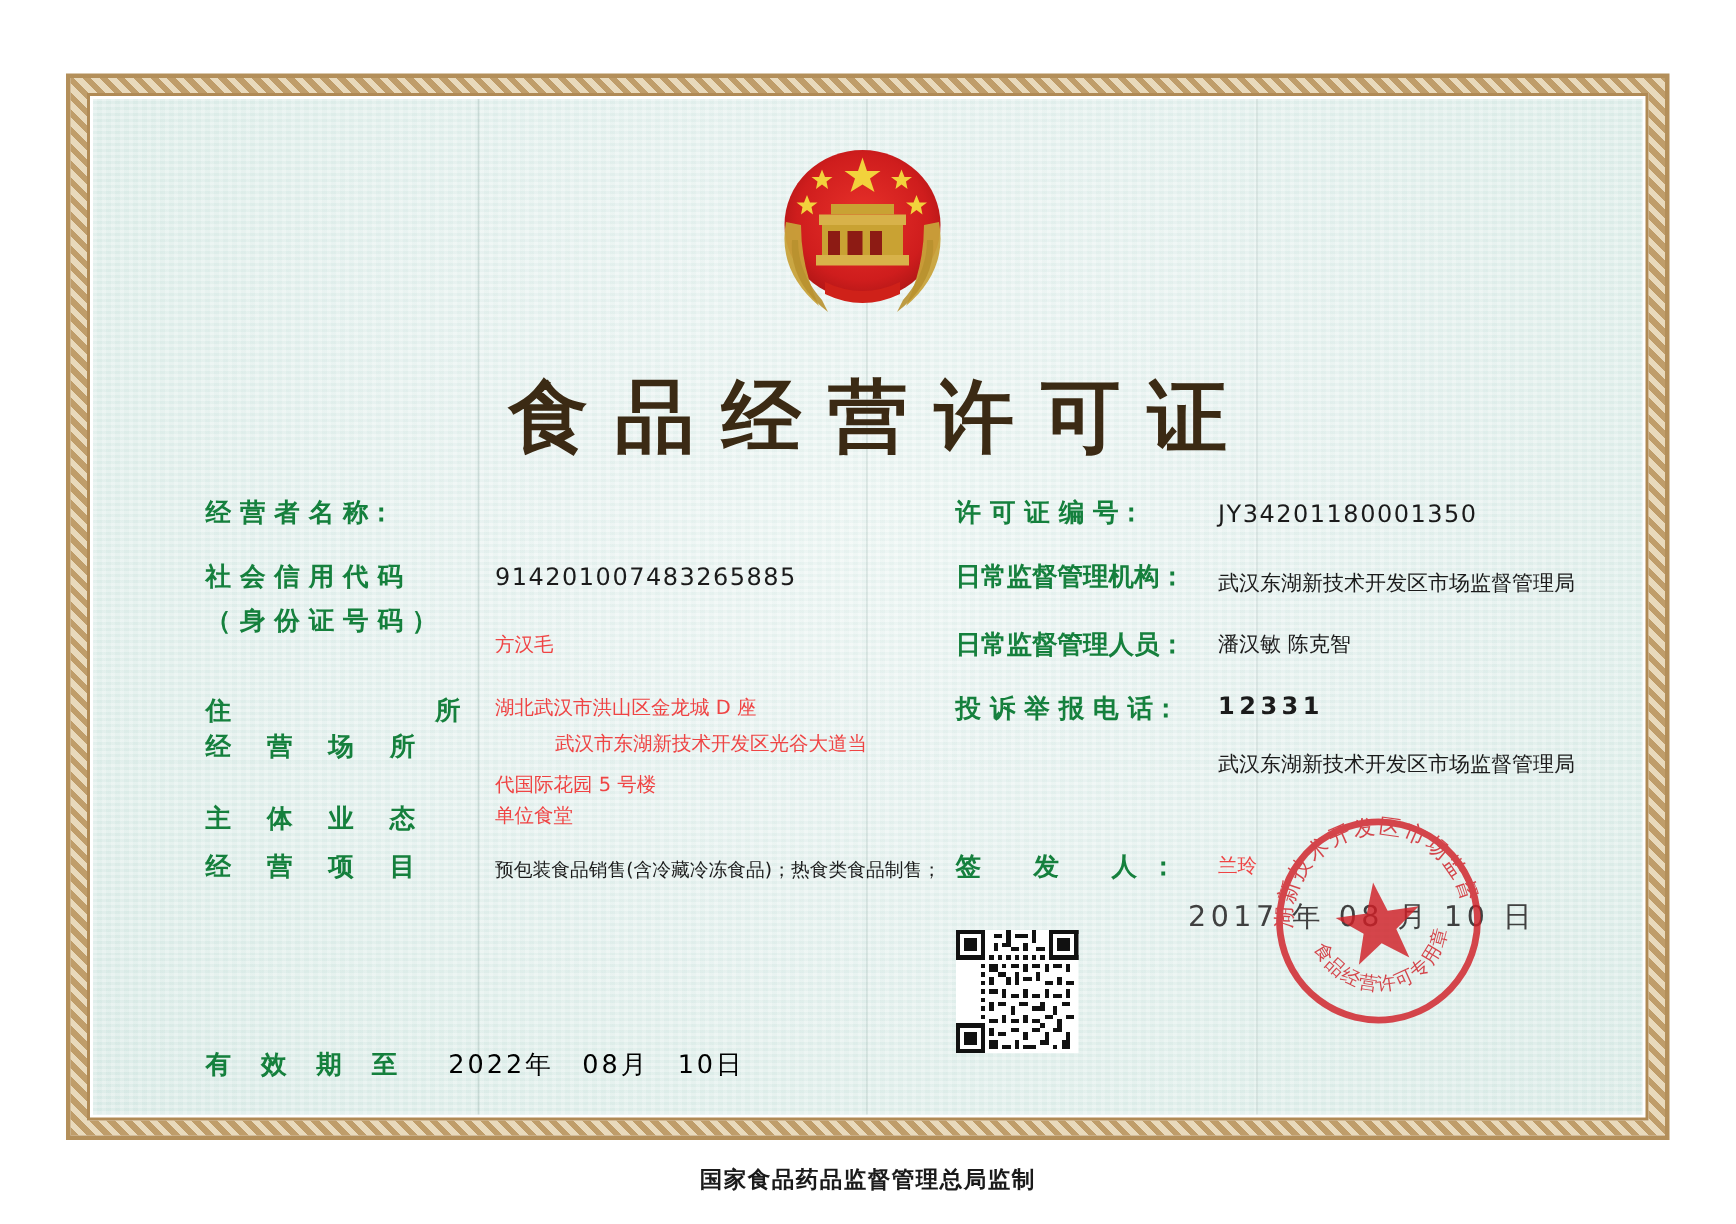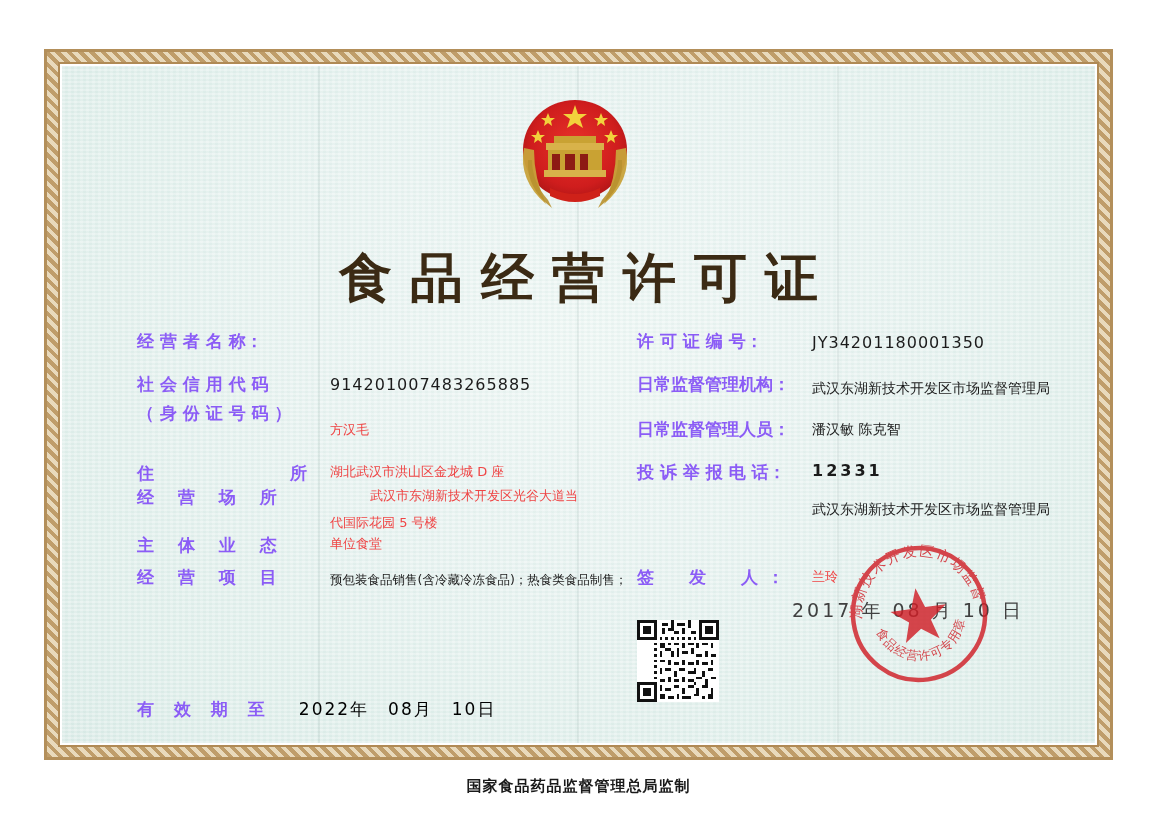--- a/index.html
+++ b/index.html
@@ -100,21 +100,21 @@
   
   .field {
     position: absolute;
     font-family: "DejaVu Sans", "Liberation Sans", sans-serif;
     color: #1b1b1b;
     white-space: nowrap;
   }
   .lbl {
     font-size: 17px;
     font-weight: bold;
-    color: #8b5cf6;
+    color: #15803d;
     letter-spacing: 0px;
   }
   .lbl-sp {
     letter-spacing: 9px;
   }
   .val {
     font-size: 13px;
     color: #ef4444;
   }
   .val-sm {

